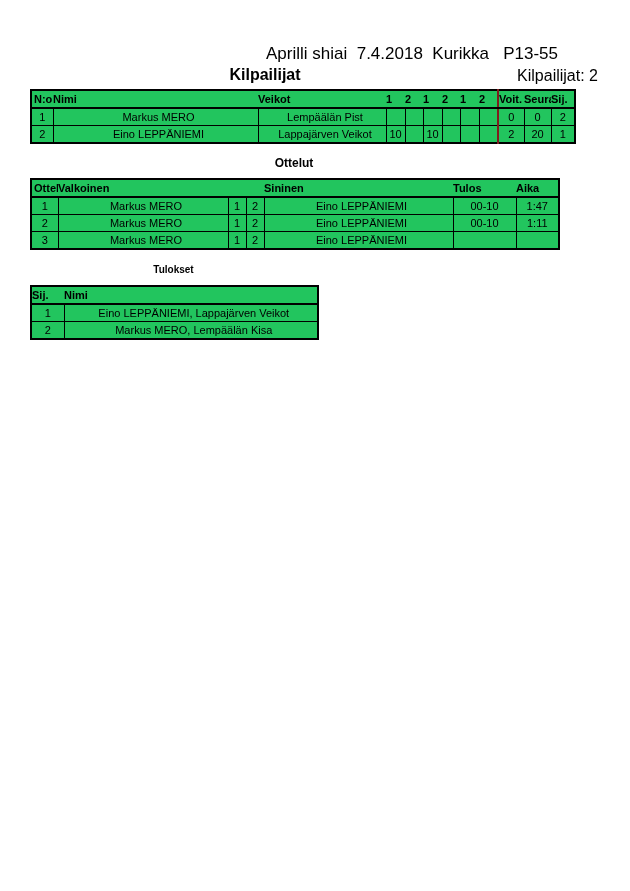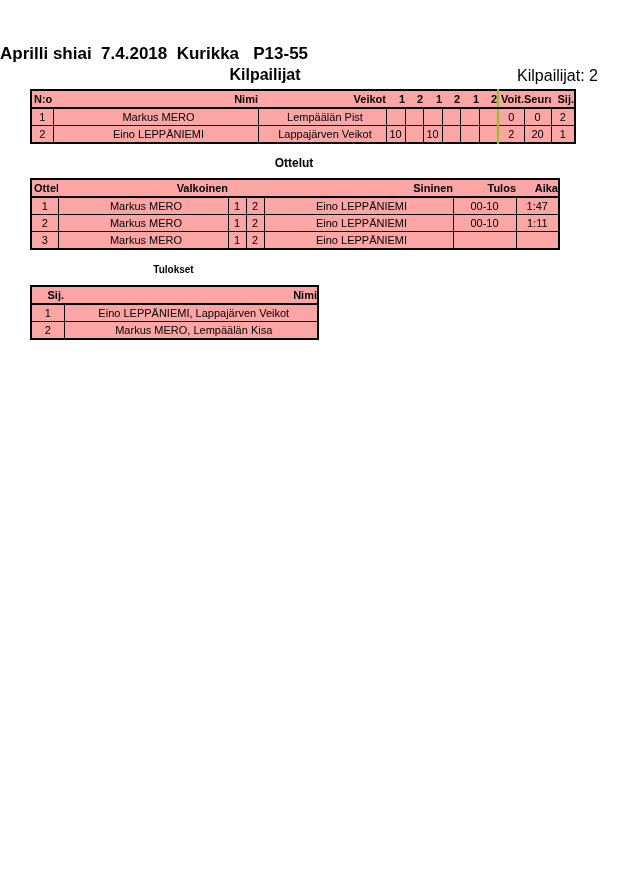--- a/index.html
+++ b/index.html
@@ -6,51 +6,51 @@
   .page {
     position:relative;
     width:630px; height:891px;
     margin:0 auto;
     background:#ffffff;
     font-family:"Liberation Sans", sans-serif;
     color:#000;
   }
   .title {
     position:absolute; top:44px; left:0; width:558px;
-    text-align:left; font-size:17px; font-weight:bold;
+    text-align:right; font-size:17px; font-weight:normal;
     line-height:20px; white-space:pre;
   }
   .subheading {
     position:absolute; font-weight:bold; text-align:center; line-height:14px;
   }
   #kilpailijat-heading { top:68px; left:115px; width:300px; font-size:16px; }
   #ottelut-heading     { top:156px; left:30px; width:528px; font-size:12px; }
   #tulokset-heading    { top:263px; left:30px; width:287px; font-size:10px; }
   .count {
     position:absolute; top:69px; left:398px; width:200px;
     text-align:right; font-size:16px; line-height:13px;
   }
   table {
     position:absolute;
     border-collapse:collapse; table-layout:fixed;
     border:2px solid #000;
-    background:#fca5a5;
+    background:#22c55e;
   }
   th, td {
     font-size:11px; height:16px; line-height:16px;
     padding:0; overflow:hidden; white-space:nowrap;
   }
   th {
-    font-weight:bold; text-align:right;
+    font-weight:bold; text-align:left;
     border:0 solid #000; border-bottom:2px solid #000;
   }
   td { border:1px solid #000; text-align:center; font-weight:normal; }
   .left  { text-align:center; padding-left:6px; }
   .hleft { text-align:left; padding-left:2px; }
-  .thickL { border-left:2px solid #84cc16; }
+  .thickL { border-left:2px solid #7f1d1d; }
   #t-kilpailijat { left:30px; top:89px;  width:544px; }
   #t-ottelut     { left:30px; top:178px; width:528px; }
   #t-tulokset    { left:30px; top:285px; width:287px; }
 </style>
 </head>
 <body>
 
 <div class="page">
 
   <div class="title">Aprilli shiai  7.4.2018  Kurikka   P13-55</div>

